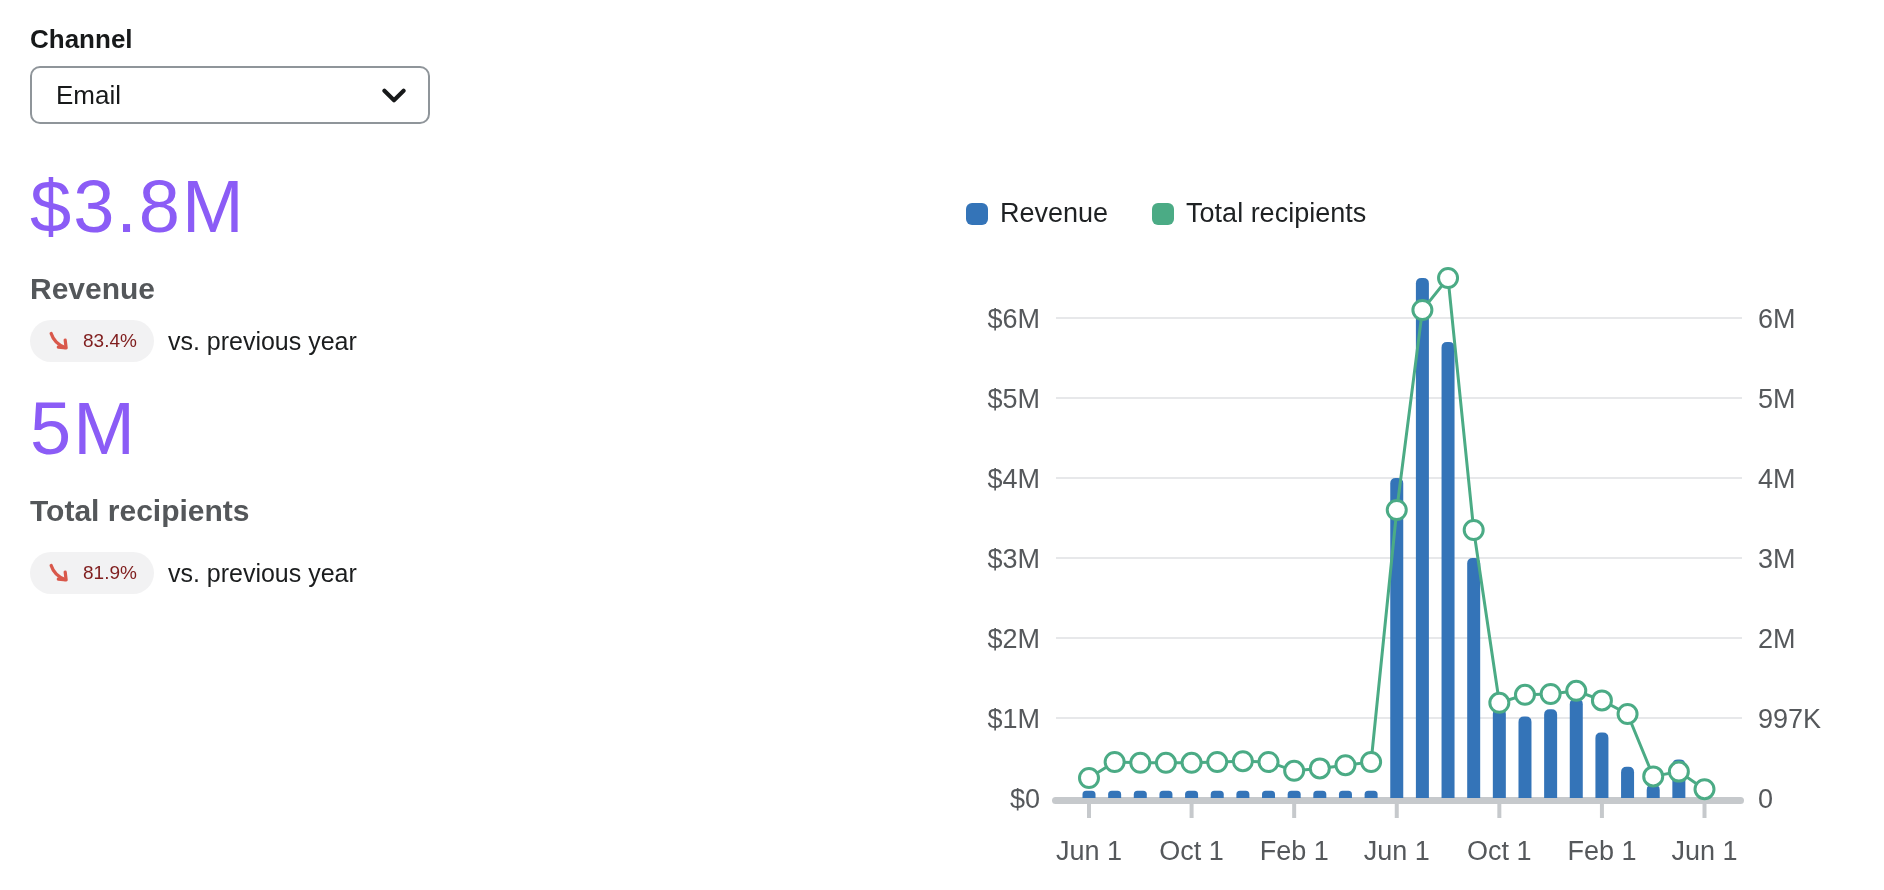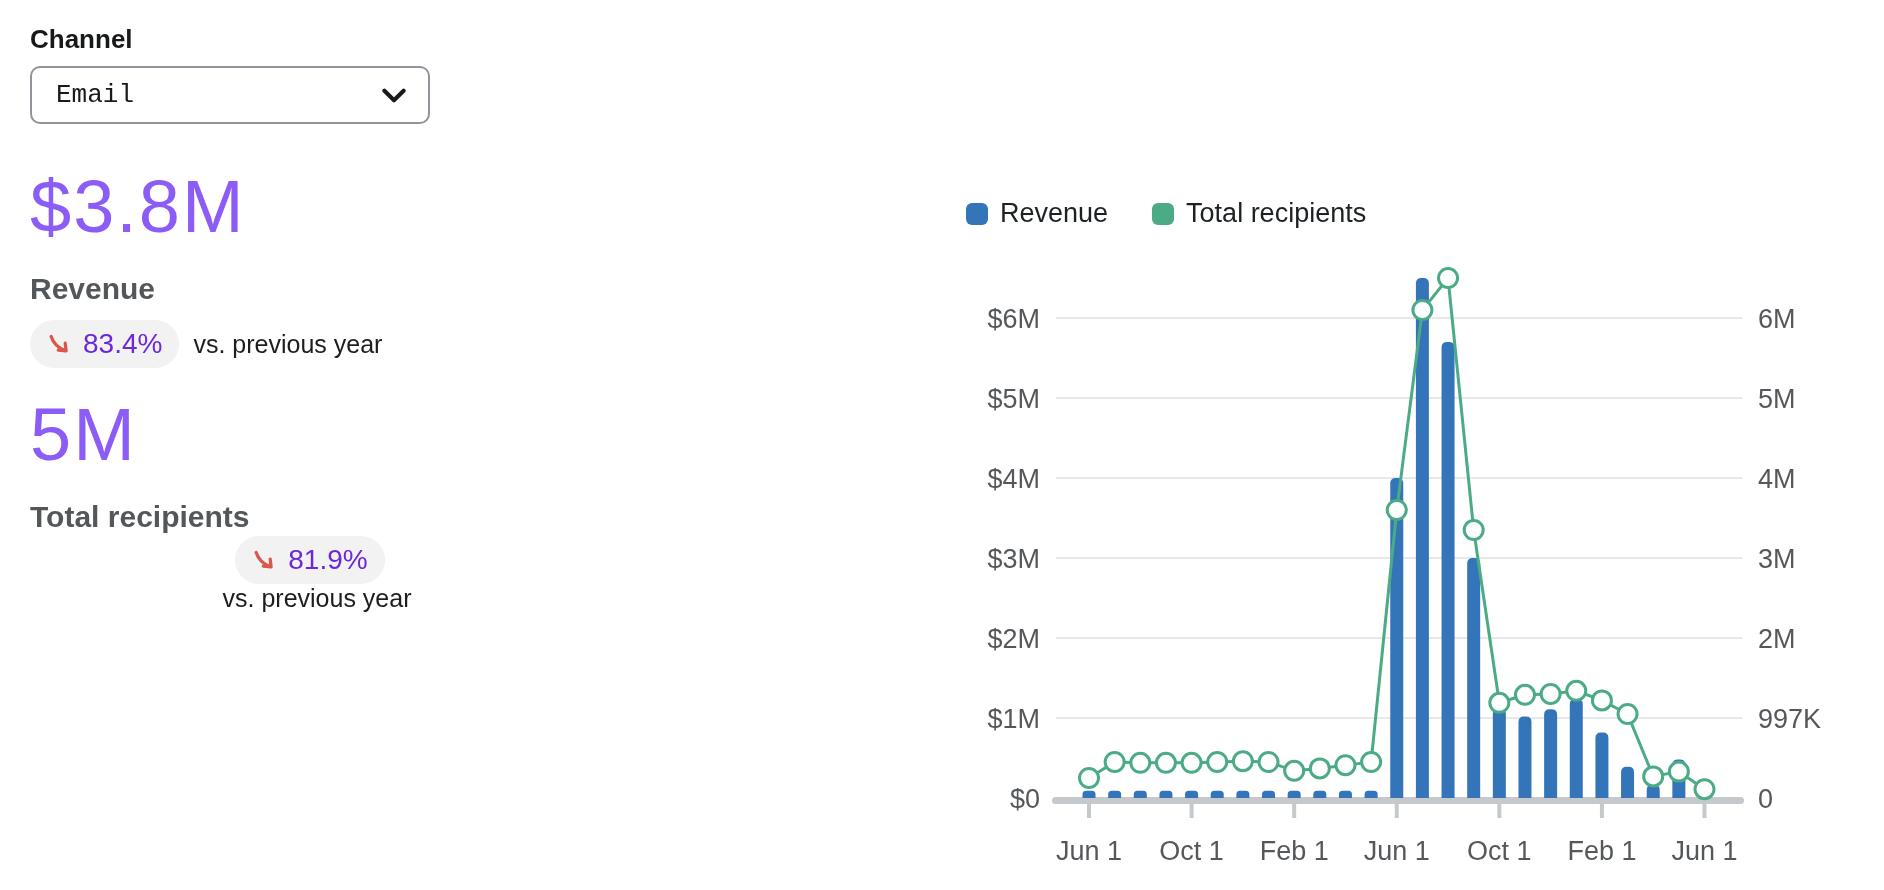--- a/index.html
+++ b/index.html
@@ -4,31 +4,31 @@
 <style>
   html,body{margin:0;padding:0;background:#fff;}
   body{font-family:"Liberation Sans",sans-serif;color:#1c1e1f;}
   #stage{position:relative;width:1884px;height:890px;background:#fff;overflow:hidden;padding-left:23px;}
 
   
   .left-panel{position:absolute;left:30px;top:24px;width:560px;}
   .field-label{font-size:26px;font-weight:700;color:#17191a;line-height:30px;}
   .select{margin-top:12px;width:400px;height:58px;box-sizing:border-box;border:2px solid #8f959a;
           border-radius:10px;display:flex;align-items:center;justify-content:space-between;
-          padding:0 22px 0 24px;cursor:pointer;background:#fff;font-family:Liberation Mono, monospace;}
+          padding:0 22px 0 24px;cursor:pointer;background:#fff;}
   .select .value{font-size:26px;color:#17191a;}
   .metric-value{margin-top:46px;font-size:74px;font-weight:400;letter-spacing:2px;line-height:74px;color:#8b5cf6;}
   .metric-label{margin-top:28px;font-size:30px;font-weight:600;color:#54575a;line-height:34px;}
   .change-row{margin-top:14px;display:flex;align-items:center;}
   .badge{display:inline-flex;align-items:center;gap:10px;background:#f2f2f3;border-radius:999px;
          padding:8px 17px;}
-  .badge .pct{font-size:28px;color:#6d28d9;}
+  .badge .pct{font-size:19px;color:#7f1d1d;}
   .comparison{font-size:25px;color:#1b1d1e;margin-left:14px;}
   .metric-value.second{margin-top:30px;}
-  .change-row.second{margin-top:2px;flex-direction:column;}
+  .change-row.second{margin-top:24px;}
 
   
   .legend{position:absolute;left:966px;top:198px;display:flex;align-items:center;gap:44px;}
   .legend-item{display:flex;align-items:center;gap:12px;}
   .swatch{width:22px;height:22px;border-radius:6px;}
   .legend-label{font-size:27px;color:#1e2123;}
 
   
   #chart-svg{position:absolute;left:950px;top:250px;}
   .axis-label{font-family:"Liberation Sans",sans-serif;font-size:27px;fill:#55585b;}

